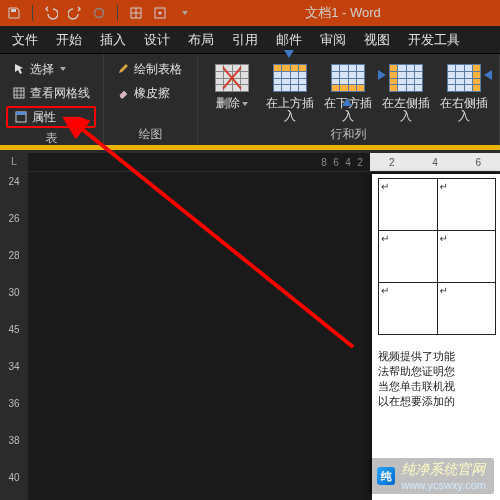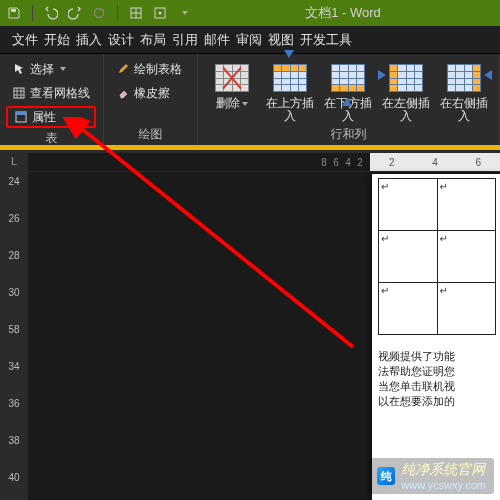--- a/index.html
+++ b/index.html
@@ -1,26 +1,26 @@
 <!DOCTYPE html>
 <html><head>
 <meta charset="utf-8">
 <style>
   * { box-sizing: border-box; margin: 0; padding: 0; }
   body { width: 500px; height: 500px; background: #2b2b2b; font-family: "Microsoft YaHei", sans-serif; color: #e0e0e0; font-size: 12px; overflow: hidden; position: relative; }
 
   
-  .titlebar { height: 26px; background: #4d7c0f; display: flex; align-items: center; padding: 0 6px; }
+  .titlebar { height: 26px; background: #c2410c; display: flex; align-items: center; padding: 0 6px; }
   .qat { display: flex; align-items: center; gap: 8px; }
   .qat-icon { width: 16px; height: 16px; display: flex; align-items: center; justify-content: center; color: #bfbfbf; }
   .qat-sep { width: 1px; height: 16px; background: #444; margin: 0 2px; }
   .doc-title { flex: 1; text-align: center; color: #d0d0d0; font-size: 13px; }
 
   
-  .tabs { height: 28px; background: #1f1f1f; display: flex; align-items: center; gap: 2px; padding: 0 10px; border-bottom: 1px solid #000; }
+  .tabs { height: 28px; background: #1f1f1f; display: flex; align-items: center; gap: 14px; padding: 0 10px; border-bottom: 1px solid #000; }
   .tab { color: #e0e0e0; font-size: 13px; cursor: pointer; padding: 0 2px; }
 
   
   .ribbon { height: 96px; background: #2b2b2b; display: flex; border-bottom: 5px solid #eab308; }
   .rgroup { display: flex; flex-direction: column; border-right: 1px solid #3a3a3a; padding: 4px 6px 0 6px; }
   .rgroup-body { flex: 1; display: flex; align-items: flex-start; gap: 4px; }
   .rgroup-label { text-align: center; font-size: 12px; color: #bfbfbf; padding: 2px 0; }
 
   .vstack { display: flex; flex-direction: column; gap: 2px; }
   .smallbtn { display: flex; align-items: center; gap: 4px; height: 22px; padding: 0 6px; color: #e0e0e0; cursor: pointer; white-space: nowrap; }
@@ -342,21 +342,21 @@
     <span>6</span>
   </div>
 </div>
 
 <div class="workspace">
   <div class="vruler">
     <div>24</div>
     <div>26</div>
     <div>28</div>
     <div>30</div>
-    <div>58</div>
+    <div>45</div>
     <div>34</div>
     <div>36</div>
     <div>38</div>
     <div>40</div>
   </div>
   <div class="darkpane">
 
     <svg class="anno-arrow" style="left:25px; top:-55px;" width="320" height="260">
       <defs>
         <marker id="ah" markerWidth="10" markerHeight="10" refX="2" refY="3" orient="auto">

